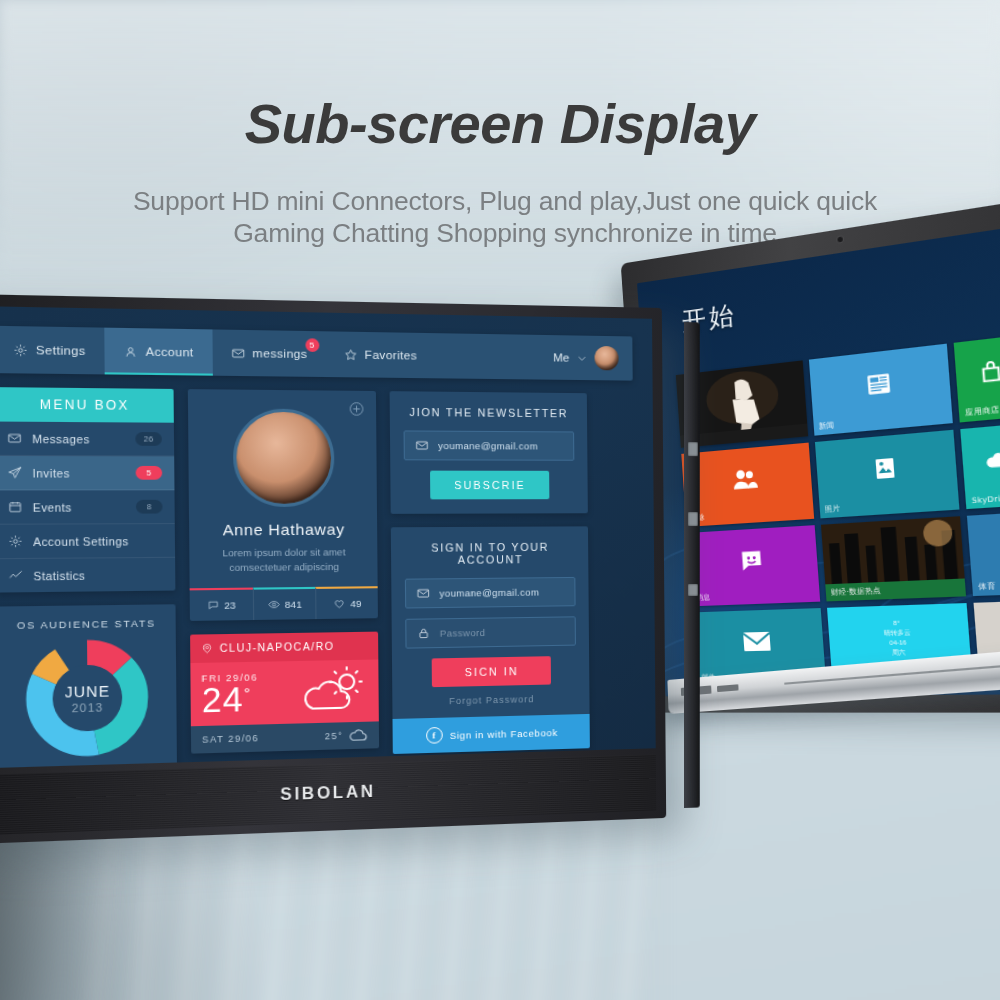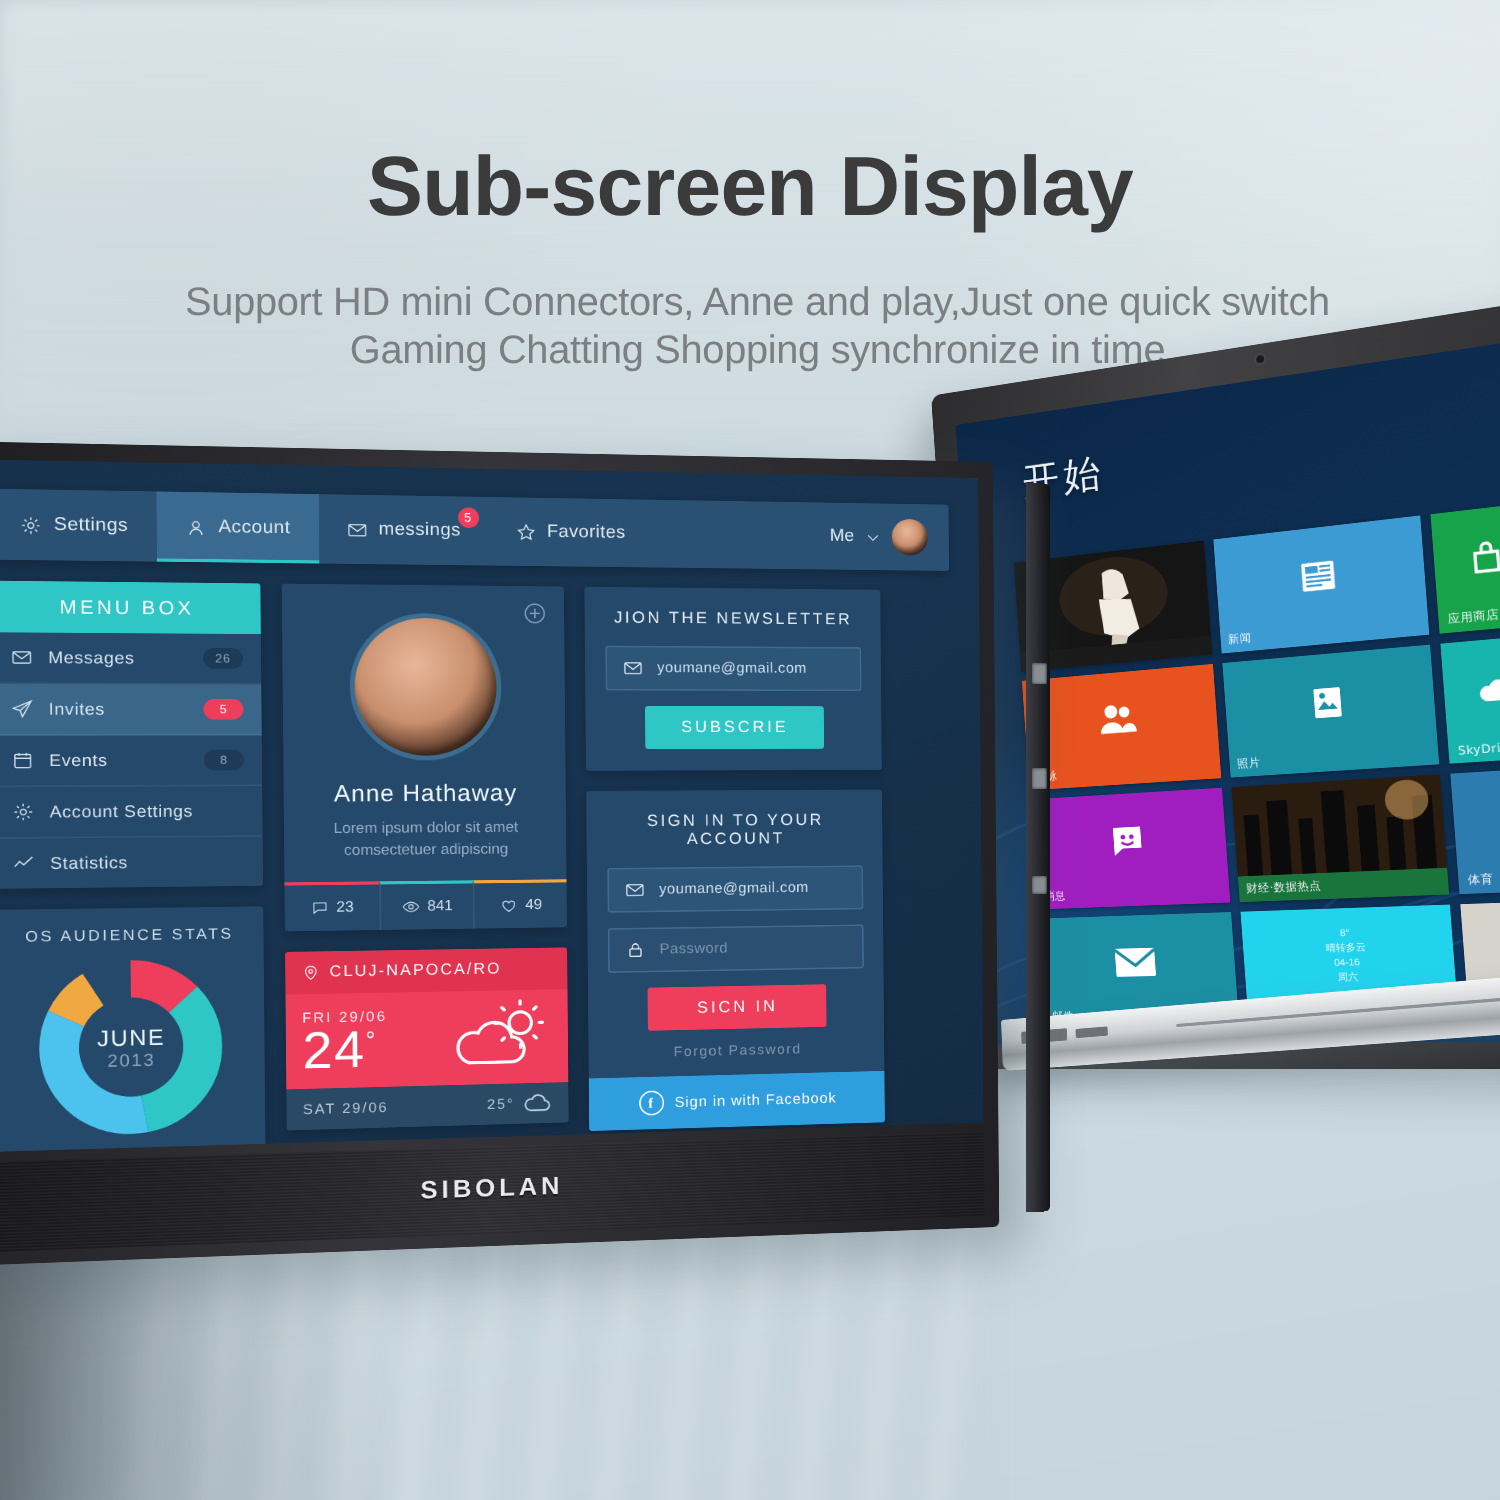--- a/index.html
+++ b/index.html
@@ -35,20 +35,21 @@
     position:absolute;left:0;top:0;width:100%;height:32%;
     background:linear-gradient(180deg,rgba(226,234,238,0.75),rgba(226,234,238,0));
     filter:blur(6px);
   }
 
   
   .headline{
     position:absolute;left:0;right:0;top:96px;text-align:center;
     font-size:56px;font-weight:bold;color:#3b3b3b;letter-spacing:-0.5px;
     line-height:1.0;
+    font-style:italic;
   }
   .subline{
     position:absolute;left:120px;right:110px;top:185px;text-align:center;
     font-size:26.5px;color:#7b7f82;line-height:1.22;letter-spacing:-0.2px;
   }
 
   
   #laptop{position:absolute;left:636px;top:262px;width:430px;height:510px;}
   .lt-lid{
     position:absolute;left:0;top:0;width:420px;height:450px;
@@ -275,21 +276,21 @@
 <body>
 
 <div id="bg">
   <div class="wash"></div>
   <div class="curtain"></div>
   <div class="darkpost"></div>
   <div class="topglow"></div>
 </div>
 
 <div class="headline">Sub-screen Display</div>
-<div class="subline">Support HD mini Connectors, Anne and play,Just one quick switch Gaming Chatting Shopping synchronize in time</div>
+<div class="subline">Support HD mini Connectors, Plug and play,Just one quick quick Gaming Chatting Shopping synchronize in time</div>
 
 <div id="laptop">
   <div class="lt-lid">
     <div class="lt-cam"></div>
     <div class="lt-screen">
       <div class="lt-wall"></div>
       <svg class="lt-swirl" viewBox="0 0 420 430" preserveAspectRatio="none">
         <g fill="none" stroke="#2a6ba8" stroke-width="2" opacity="0.55">
           <path d="M-30,410 C60,330 140,420 235,350 C320,290 370,330 450,280"></path>
           <path d="M-30,430 C70,360 150,440 250,375 C340,318 390,352 460,305"></path>

